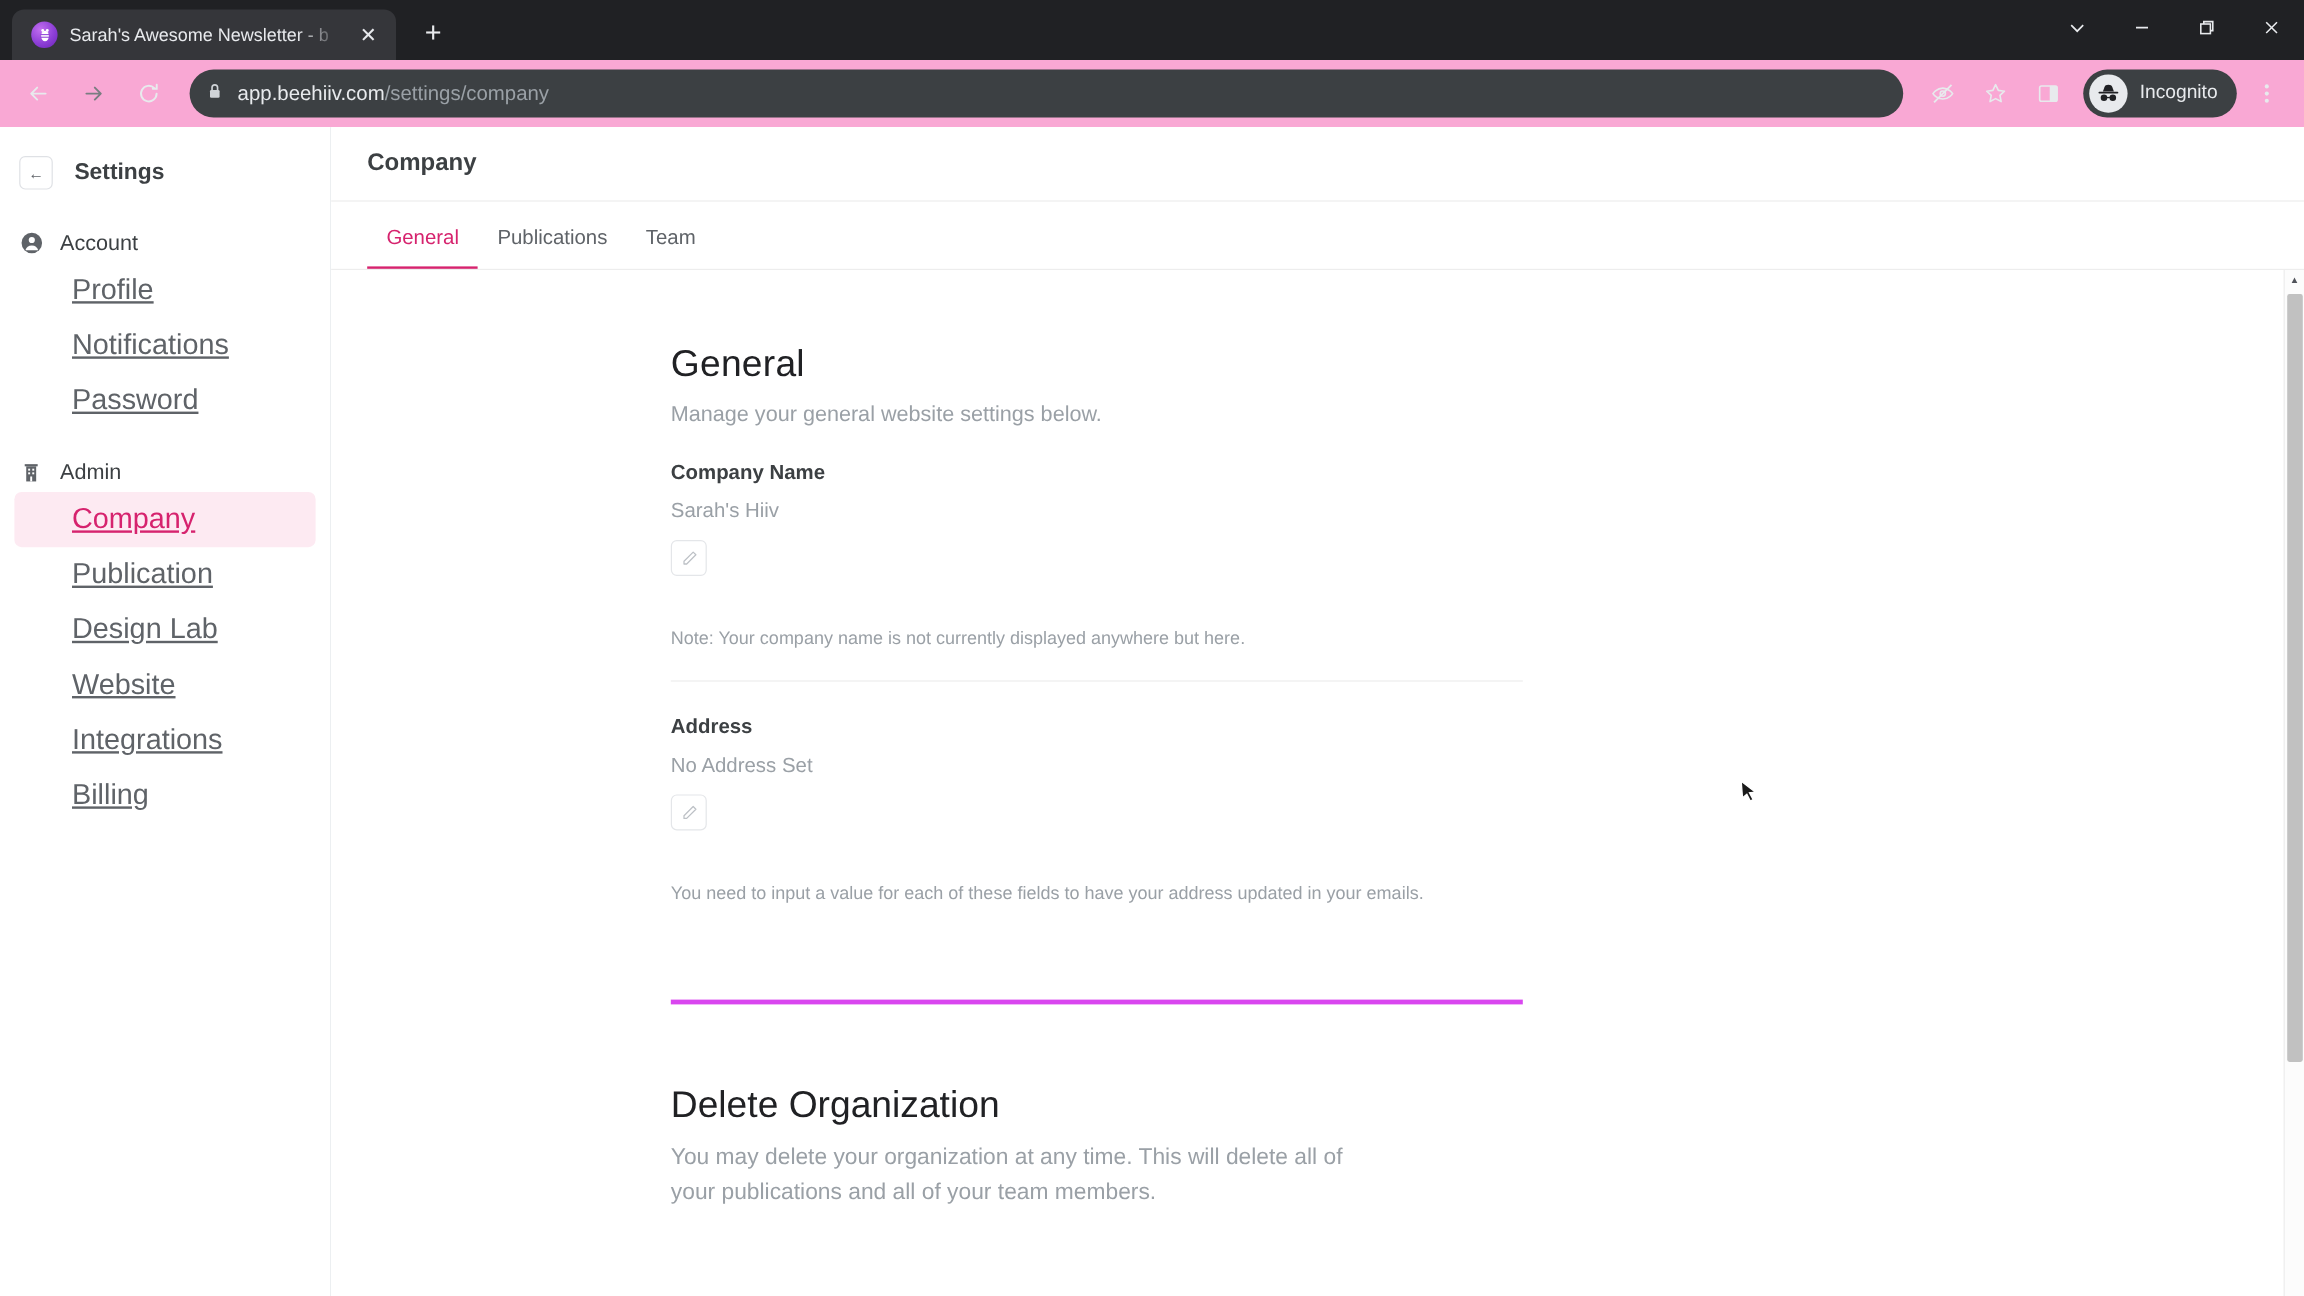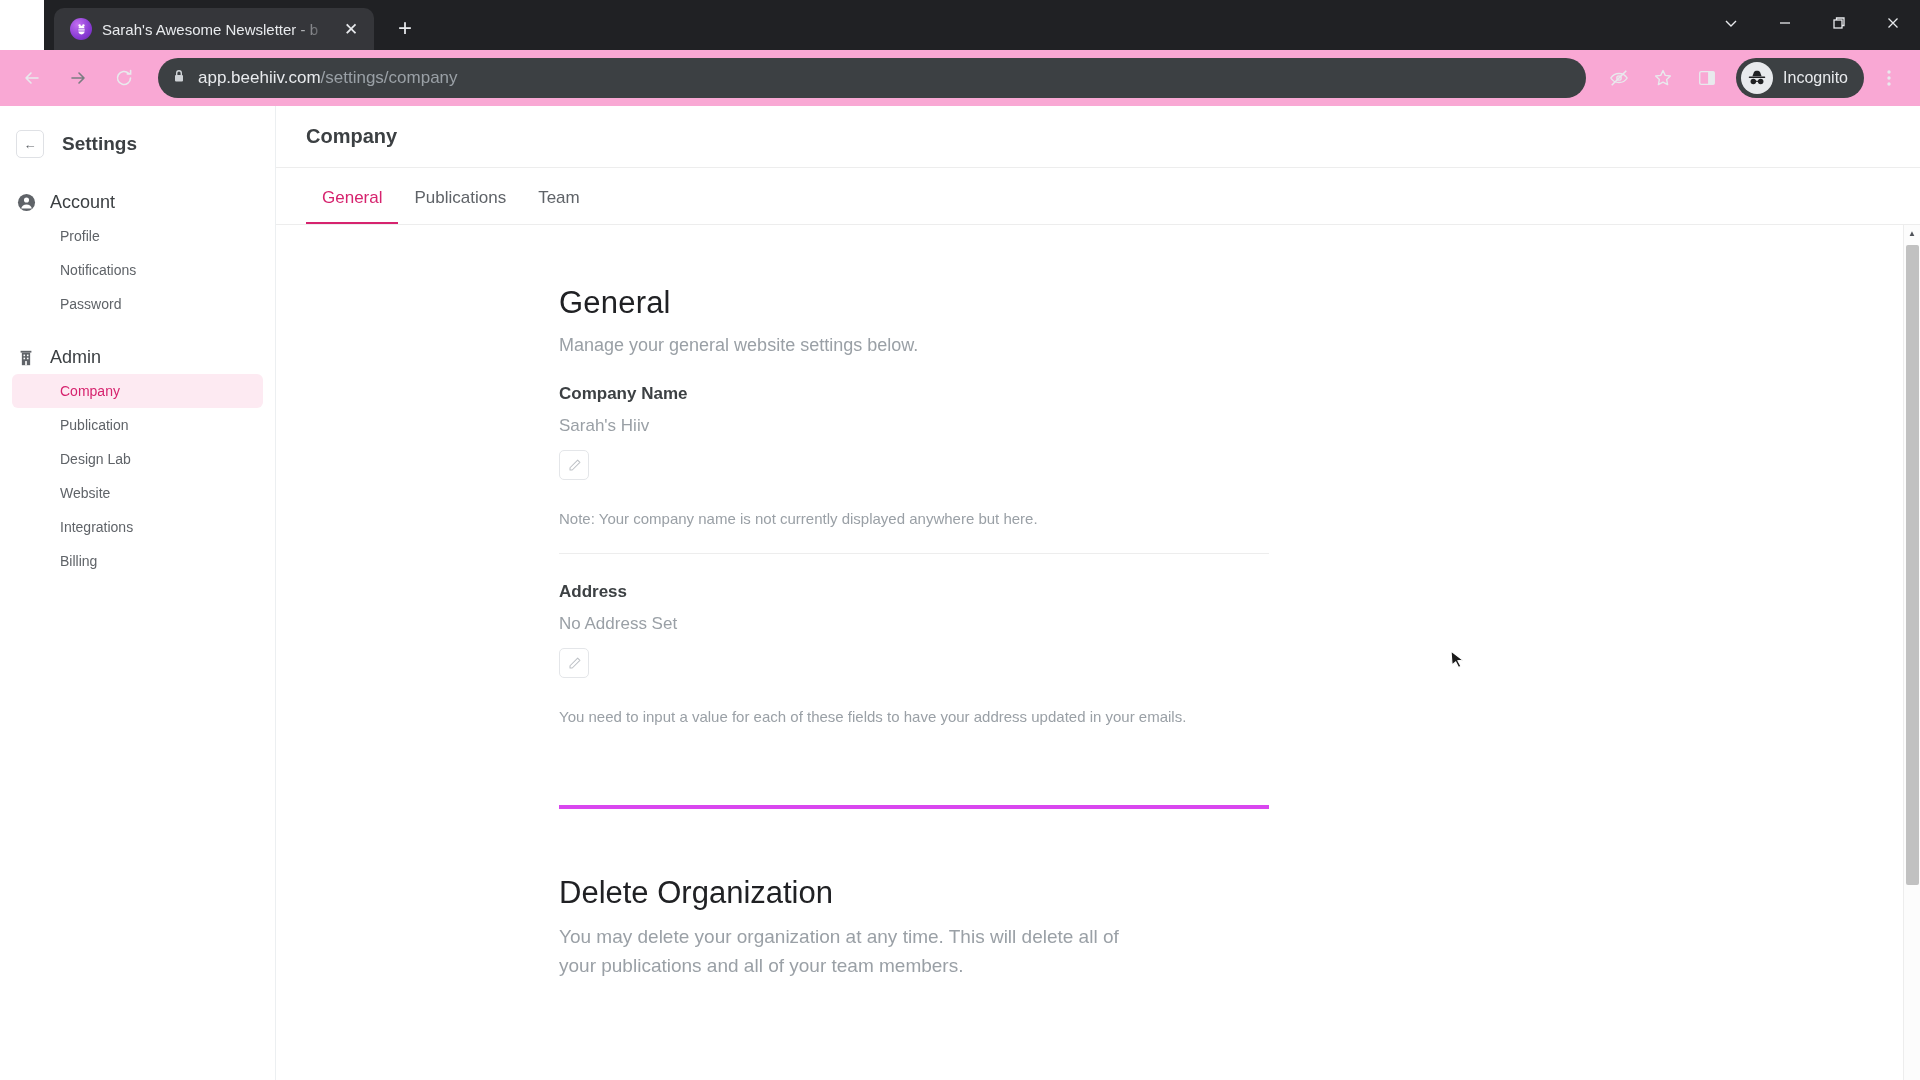--- a/index.html
+++ b/index.html
@@ -9,21 +9,21 @@
     overflow: hidden;
     font-family: "Liberation Sans", sans-serif;
     background: #ffffff;
   }
 
   
   .browser { width: 1920px; height: 1080px; display: flex; flex-direction: column; }
 
   .titlebar {
     height: 50px; background: #202124; display: flex; align-items: flex-end;
-    position: relative; flex: none; margin-left: 44px;
+    position: relative; flex: none;
   }
   .tabstrip { display: flex; align-items: flex-end; height: 50px; padding-left: 10px; }
   .tab {
     display: flex; align-items: center; gap: 10px;
     height: 42px; width: 320px; padding: 0 10px 0 16px;
     background: #35363a; border-radius: 10px 10px 0 0;
     position: relative;
   }
   .tab-favicon {
     width: 22px; height: 22px; border-radius: 50%; flex: none;
@@ -101,22 +101,22 @@
   }
   .settings-title { font-size: 19px; font-weight: 700; color: #3c4043; }
 
   .nav-group { margin-bottom: 26px; }
   .group-head {
     display: flex; align-items: center; gap: 14px; padding: 0 0 6px 16px;
   }
   .group-icon { width: 20px; display: flex; justify-content: center; color: #5f6368; flex: none; }
   .group-label { font-size: 18px; font-weight: 400; color: #3c4043; }
   .nav-item {
-    display: block; font-size: 14px; color: #5f6368;
-    padding: 9px 0 9px 48px; border-radius: 6px; margin: 0 12px;
+    display: block; font-size: 24px; color: #5f6368;
+    padding: 9px 0 9px 48px; border-radius: 6px; margin: 0 12px; text-decoration: underline;
   }
   .nav-item.active { color: #d6236e; background: #fdeaf2; font-weight: 400; }
 
   .content { flex: 1; min-width: 0; display: flex; flex-direction: column; background: #fff; }
   .content-header {
     height: 62px; display: flex; align-items: center; padding: 0 0 0 30px;
     border-bottom: 1px solid #ededed; flex: none;
   }
   .content-title { font-size: 20px; font-weight: 700; color: #3c4043; }
 
@@ -141,21 +141,21 @@
     padding-top: 28px;
     flex-direction: column;
   }
   .field-label { font-size: 17px; font-weight: 700; color: #3c4043; }
   .field-value { font-size: 17px; color: #9aa0a6; margin-top: 12px; }
   .edit-btn {
     width: 30px; height: 30px; border: 1px solid #e4e6e9; border-radius: 5px;
     display: flex; align-items: center; justify-content: center;
     background: #fff; color: #bdc1c6; flex: none; margin-top: 14px;
   }
-  .field-note { font-size: 15px; color: #9aa0a6; margin-top: 30px; }
+  .field-note { font-size: 15px; color: #9aa0a6; margin-top: 44px; }
   .divider { height: 1px; background: #ededed; margin-top: 26px; }
 
   .danger-wrap { margin-top: 80px; border-top: 4px solid #d946ef; padding-top: 66px; }
   .danger-title { font-size: 31px; color: #202124; font-weight: 400; }
   .danger-text { font-size: 19px; color: #9aa0a6; margin-top: 11px; line-height: 1.55; width: 600px; }
 
   
   .vscroll {
     position: absolute; right: 0; top: 0; width: 17px; height: 100%;
     background: #fcfcfc; border-left: 1px solid #ededed;

